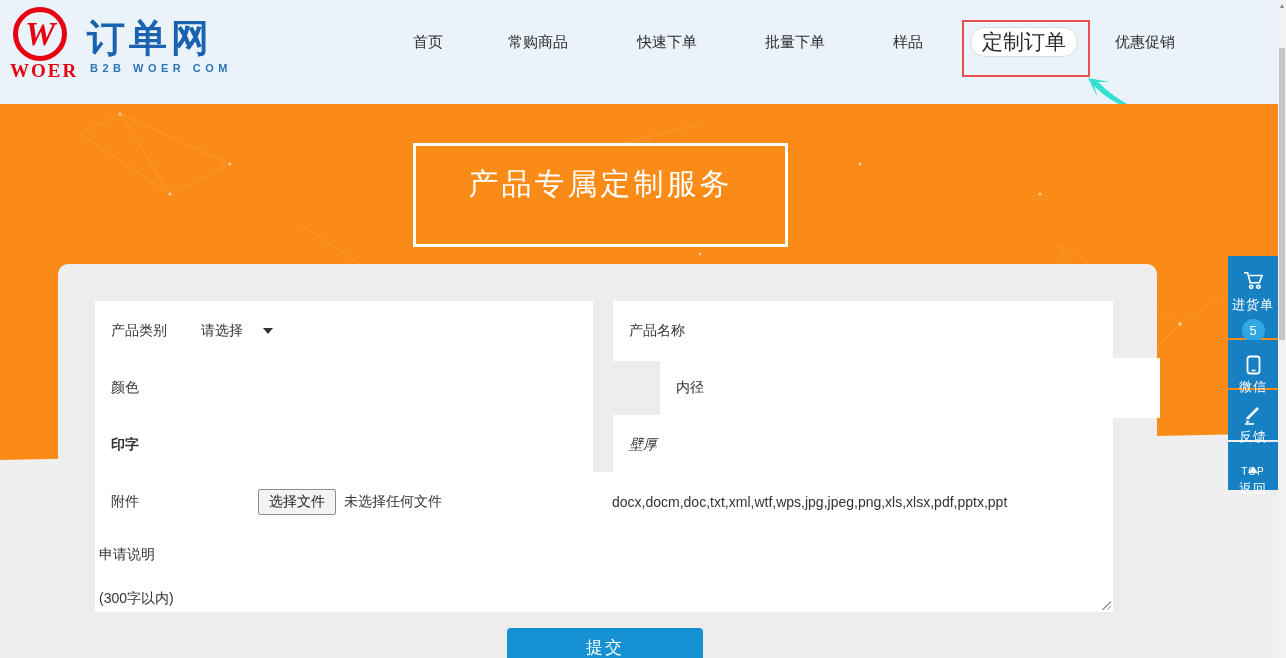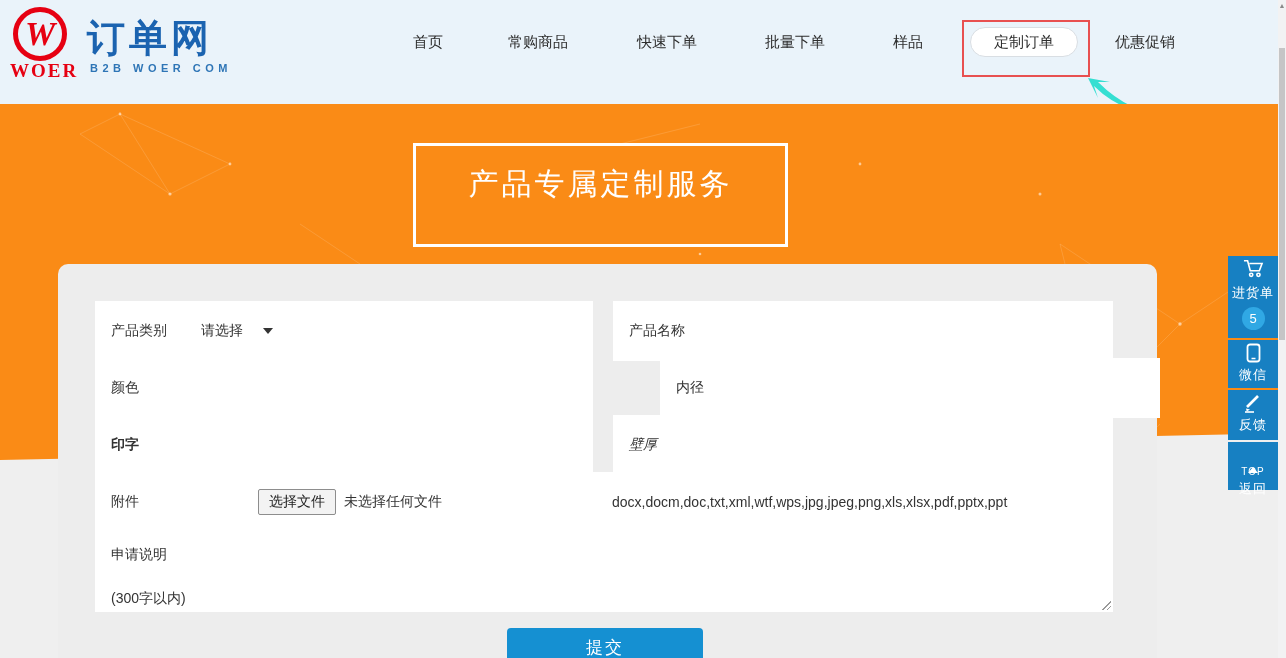--- a/index.html
+++ b/index.html
@@ -16,21 +16,21 @@
     color:#e60012; font-family:"Liberation Serif","DejaVu Serif",serif;
     font-weight:bold; font-size:19px; letter-spacing:2px; }
   .site-name { position:absolute; left:87px; top:13px; color:#1b63b0; font-weight:bold;
     font-size:38px; letter-spacing:4px; }
   .site-sub { position:absolute; left:90px; top:62px; color:#2e75b6; font-weight:bold;
     font-size:11px; letter-spacing:4.5px; }
 
   .nav-item { position:absolute; top:33px; font-size:15px; color:#2d2d2d; cursor:pointer; white-space:nowrap; }
   .nav-pill { position:absolute; left:970px; top:27px; width:108px; height:30px; background:#fff;
     border:1px solid #d9dee3; border-radius:16px; text-align:center; line-height:28px;
-    font-size:15px; color:#2d2d2d; cursor:pointer; }
+    font-size:21px; color:#2d2d2d; cursor:pointer; }
   .red-box { position:absolute; left:962px; top:20px; width:128px; height:57px;
     border:2px solid #e85050; }
 
   
   .hero { position:absolute; left:0; top:104px; width:1286px; height:356px; background:#fa8b16;
     clip-path:polygon(0 0,100% 0,100% 92.5%,0 100%); }
   .hero-title-box { position:absolute; left:413px; top:39px; width:375px; height:104px;
     border:3px solid #ffffff; color:#fff; font-size:30px; letter-spacing:3px;
     text-align:center; line-height:76px; }
 
@@ -41,34 +41,34 @@
     padding-left:16px; font-size:14px; color:#333; }
   .sel-value { margin-left:34px; }
   .caret { width:0; height:0; border-left:5px solid transparent; border-right:5px solid transparent;
     border-top:6px solid #333; margin-left:20px; display:inline-block; }
   .file-btn { margin-left:0; border:1px solid #8d8d8d; background:#f3f3f3; border-radius:2px;
     font-size:14px; color:#222; padding:3px 10px; cursor:pointer; }
   .file-status { margin-left:8px; font-size:14px; color:#333; }
   .attach-label { width:147px; }
   .ext-text { position:absolute; left:517px; font-size:14px; color:#333; white-space:nowrap; }
   .desc-box { position:absolute; left:95px; top:529px; width:1018px; height:83px; background:#fff;
-    padding:14px 16px; font-size:14px; color:#333; white-space:pre-line; line-height:22px;
+    padding:14px 4px; font-size:14px; color:#333; white-space:pre-line; line-height:22px;
     cursor:text; }
   .resize-handle { position:absolute; right:2px; bottom:2px; width:11px; height:11px;
     background:
       linear-gradient(135deg, transparent 0 57%, #9a9a9a 57% 64%, transparent 64% 78%, #9a9a9a 78% 85%, transparent 85%);
   }
   .submit-btn { position:absolute; left:507px; top:628px; width:196px; height:40px;
     background:#1590d2; color:#fff; font-size:17px; text-align:center; line-height:36px;
     border:none; border-radius:4px; cursor:pointer; letter-spacing:2px; }
 
   
   .side-toolbar { position:absolute; left:1228px; top:256px; width:50px; }
   .tool-btn { width:50px; background:#1780c2; color:#fff; text-align:center; font-size:13px;
-    margin-bottom:2px; cursor:pointer; padding-top:3px; }
+    margin-bottom:2px; cursor:pointer; padding-top:15px; }
   .tool-label { display:block; margin-top:3px; letter-spacing:1px; }
   .badge { width:23px; height:23px; border-radius:50%; background:#30a8e4; color:#fff;
     font-size:13px; line-height:23px; margin:5px auto 7px auto; }
   .top-word { font-size:10px; letter-spacing:1px; display:block; line-height:10px; }
   .up-tri { width:0; height:0; border-left:5px solid transparent; border-right:5px solid transparent;
     border-bottom:6px solid #fff; margin:0 auto 2px auto; }
 
   
   .scrollbar { position:absolute; right:0; top:0; width:8px; height:658px; background:#f2f2f3; }
   .scroll-thumb { position:absolute; left:1px; top:48px; width:6px; height:292px; background:#c5c5c6; }

